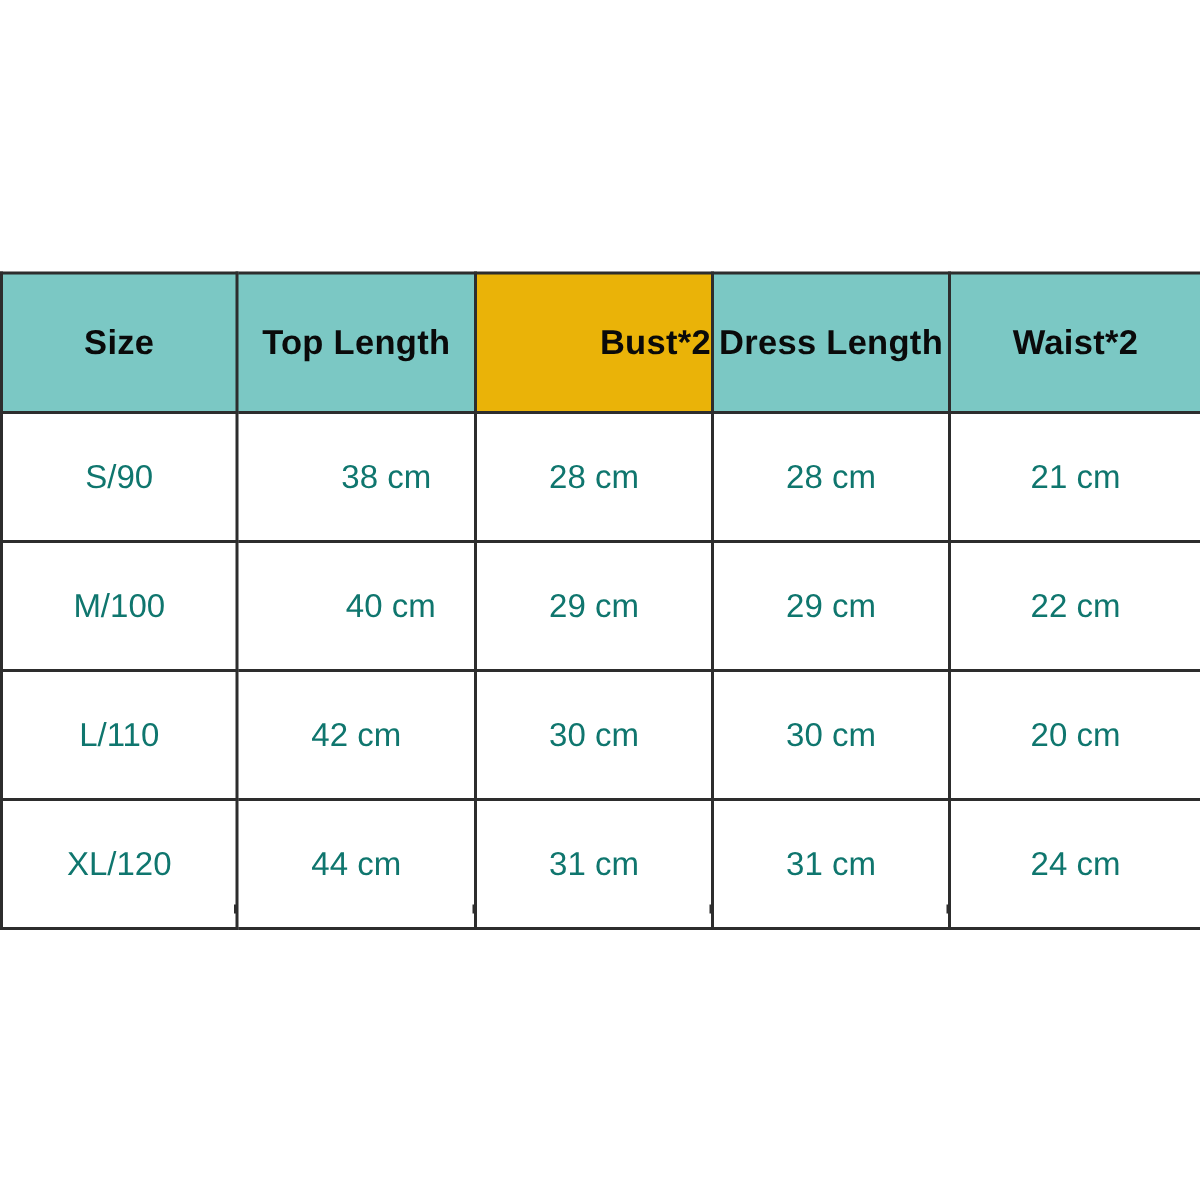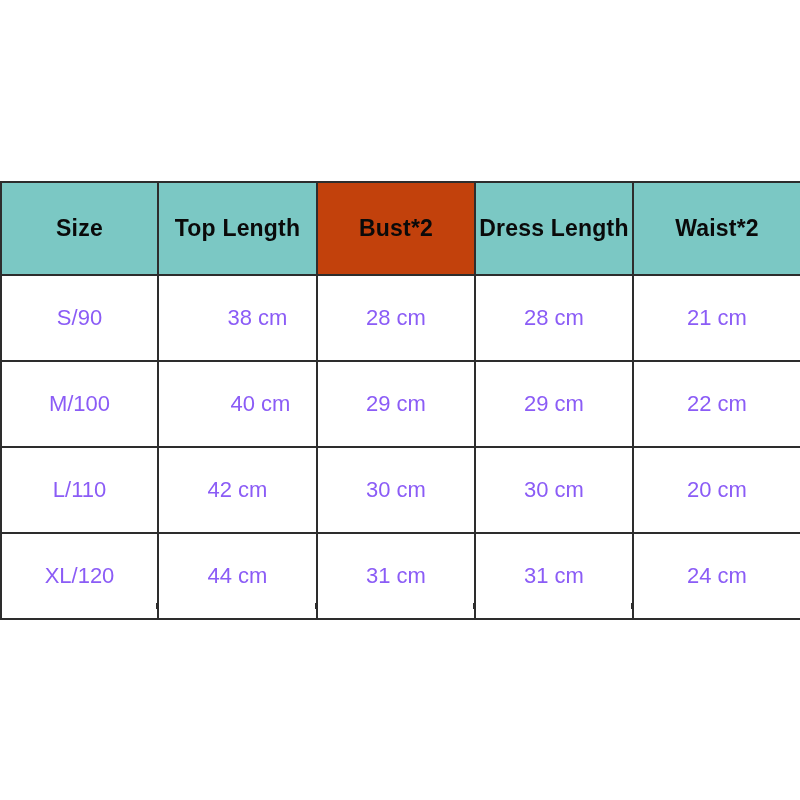--- a/index.html
+++ b/index.html
@@ -53,21 +53,21 @@
     font-size: 23px;
     font-weight: bold;
     letter-spacing: 0.2px;
     color: #0a0a0a;
   }
 
   #size-chart tbody td {
     height: 84px;
     font-size: 22px;
     font-weight: normal;
-    color: #8b5cf6;
+    color: #0f766e;
     background: #ffffff;
   }
 
   
   .rule-stub {
     position: absolute;
     top: 603px;
     width: 2px;
     height: 6px;
     background: #2d2d2d;
@@ -84,21 +84,21 @@
       <col class="col-toplength">
       <col class="col-bust">
       <col class="col-dresslength">
       <col class="col-waist">
     </colgroup>
 
     <thead>
       <tr>
         <th style="background: rgb(123, 200, 196); border-color: rgb(45, 45, 45);">Size</th>
         <th style="background: rgb(123, 200, 196); border-color: rgb(45, 45, 45);">Top Length</th>
-        <th style="background: #c2410c; border-color: rgb(45, 45, 45);">Bust*2</th>
+        <th style="background: #eab308; border-color: rgb(45, 45, 45); text-align: right;">Bust*2</th>
         <th style="background: rgb(123, 200, 196); border-color: rgb(45, 45, 45);">Dress Length</th>
         <th style="background: rgb(123, 200, 196); border-color: rgb(45, 45, 45); text-align: center;">Waist*2</th>
       </tr>
     </thead>
 
     <tbody>
       <tr>
         <td style="border-color: rgb(45, 45, 45);">S/90</td>
         <td style="border-color: rgb(45, 45, 45); padding-left: 40px;">38 cm</td>
         <td style="border-color: rgb(45, 45, 45);">28 cm</td>

